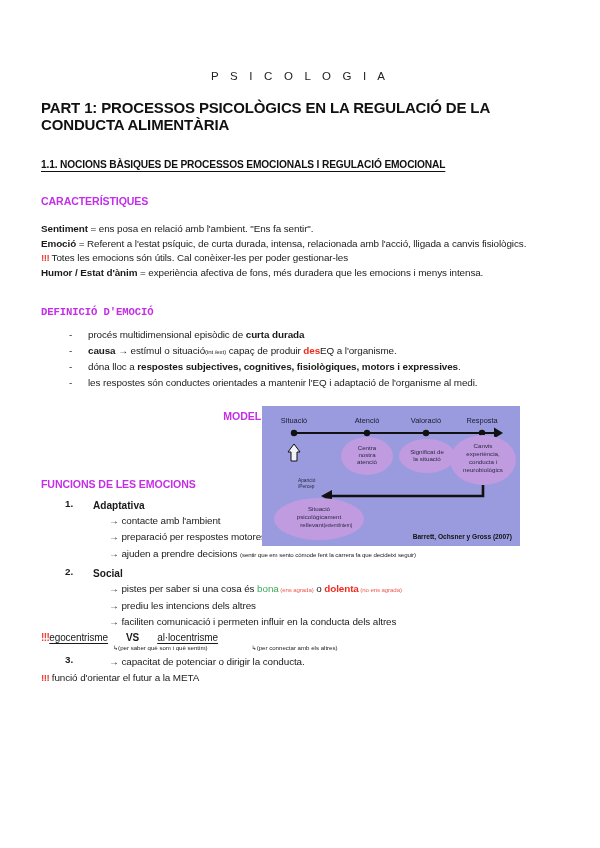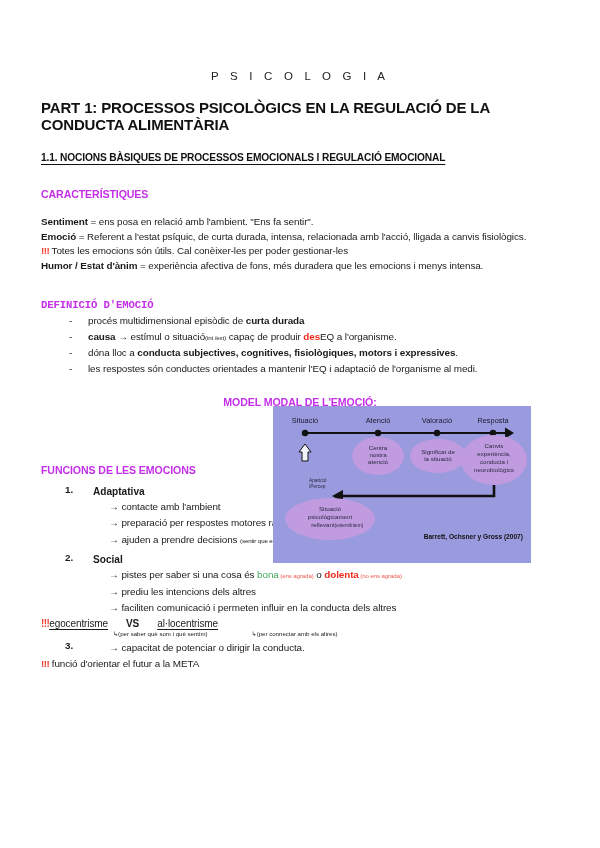--- a/index.html
+++ b/index.html
@@ -33,21 +33,21 @@
     font-size: 15px;
     font-weight: bold;
     color: #111;
     margin-top: 17px;
     letter-spacing: -0.15px;
   }
   .sub-title {
     font-size: 10.2px;
     font-weight: bold;
     color: #111;
-    margin-top: 19px;
+    margin-top: 26px;
     text-decoration: underline;
     text-underline-offset: 2.5px;
     letter-spacing: -0.15px;
     display: inline-block;
   }
   .sec-head {
     color: #c42ee8;
     font-weight: bold;
     font-size: 10.6px;
     letter-spacing: -0.1px;
@@ -72,21 +72,21 @@
   .green{ color: #3faa5a; }
   .redsm{ color: #ef5a4e; }
   .tiny {
     font-size: 6.1px;
     letter-spacing: -0.1px;
   }
 
   
   ul.dash {
     list-style: none;
-    margin: 2px 0 0 0;
+    margin: 9px 0 0 0;
     padding: 0 0 0 26px;
     font-size: 9.9px;
     line-height: 15.4px;
   }
   ul.dash > li {
     position: relative;
     padding-left: 21px;
     letter-spacing: -0.1px;
   }
   ul.dash > li::before {
@@ -139,24 +139,24 @@
     color: #222;
     white-space: nowrap;
   }
   .vs-sub .gap { display: inline-block; width: 44px; }
 
   .closing { font-size: 9.9px; margin-top: 2px; letter-spacing: -0.1px; }
 
   
   .diagram {
     position: absolute;
-    left: 273px;
+    left: 262px;
     top: 406px;
     width: 258px;
-    height: 157px;
+    height: 140px;
     background: #9a9ade;
     overflow: hidden;
   }
   .diagram svg { display: block; }
 </style>
 </head>
 <body>
 
 <div class="page">
 
@@ -173,21 +173,21 @@
     <span><b>Emoció</b><span> = Referent a l'estat psíquic, de curta durada, intensa, relacionada amb l'acció, lligada a canvis fisiològics.</span></span>
     <span class="ln"><span class="bang">!!!</span> <span>Totes les emocions són útils. Cal conèixer-les per poder gestionar-les</span></span>
     <span><b>Humor / Estat d'ànim</b><span> = experiència afectiva de fons, més duradera que les emocions i menys intensa.</span></span>
   </div>
 
   <div class="sec-head defin">DEFINICIÓ D'EMOCIÓ</div>
 
   <ul class="dash">
     <li><span>procés multidimensional episòdic de </span><b>curta durada</b></li>
     <li><b>causa</b><span> → estímul o situació</span><span class="tiny">(int /ext)</span><span> capaç de produir </span><span class="red">des</span><span>EQ a l'organisme.</span></li>
-    <li><span>dóna lloc a </span><b>conducta subjectives, cognitives, fisiològiques, motors i expressives</b><span>.</span></li>
+    <li><span>dóna lloc a </span><b>respostes subjectives, cognitives, fisiològiques, motors i expressives</b><span>.</span></li>
     <li><span>les respostes són conductes orientades a mantenir l'EQ i adaptació de l'organisme al medi.</span></li>
   </ul>
 
   <div class="sec-head modal">MODEL MODAL DE L'EMOCIÓ:</div>
 
   <div style="margin-top:52px;">
     <span class="sec-head func">FUNCIONS DE LES EMOCIONS</span>
   </div>
 
   <ol class="num">

